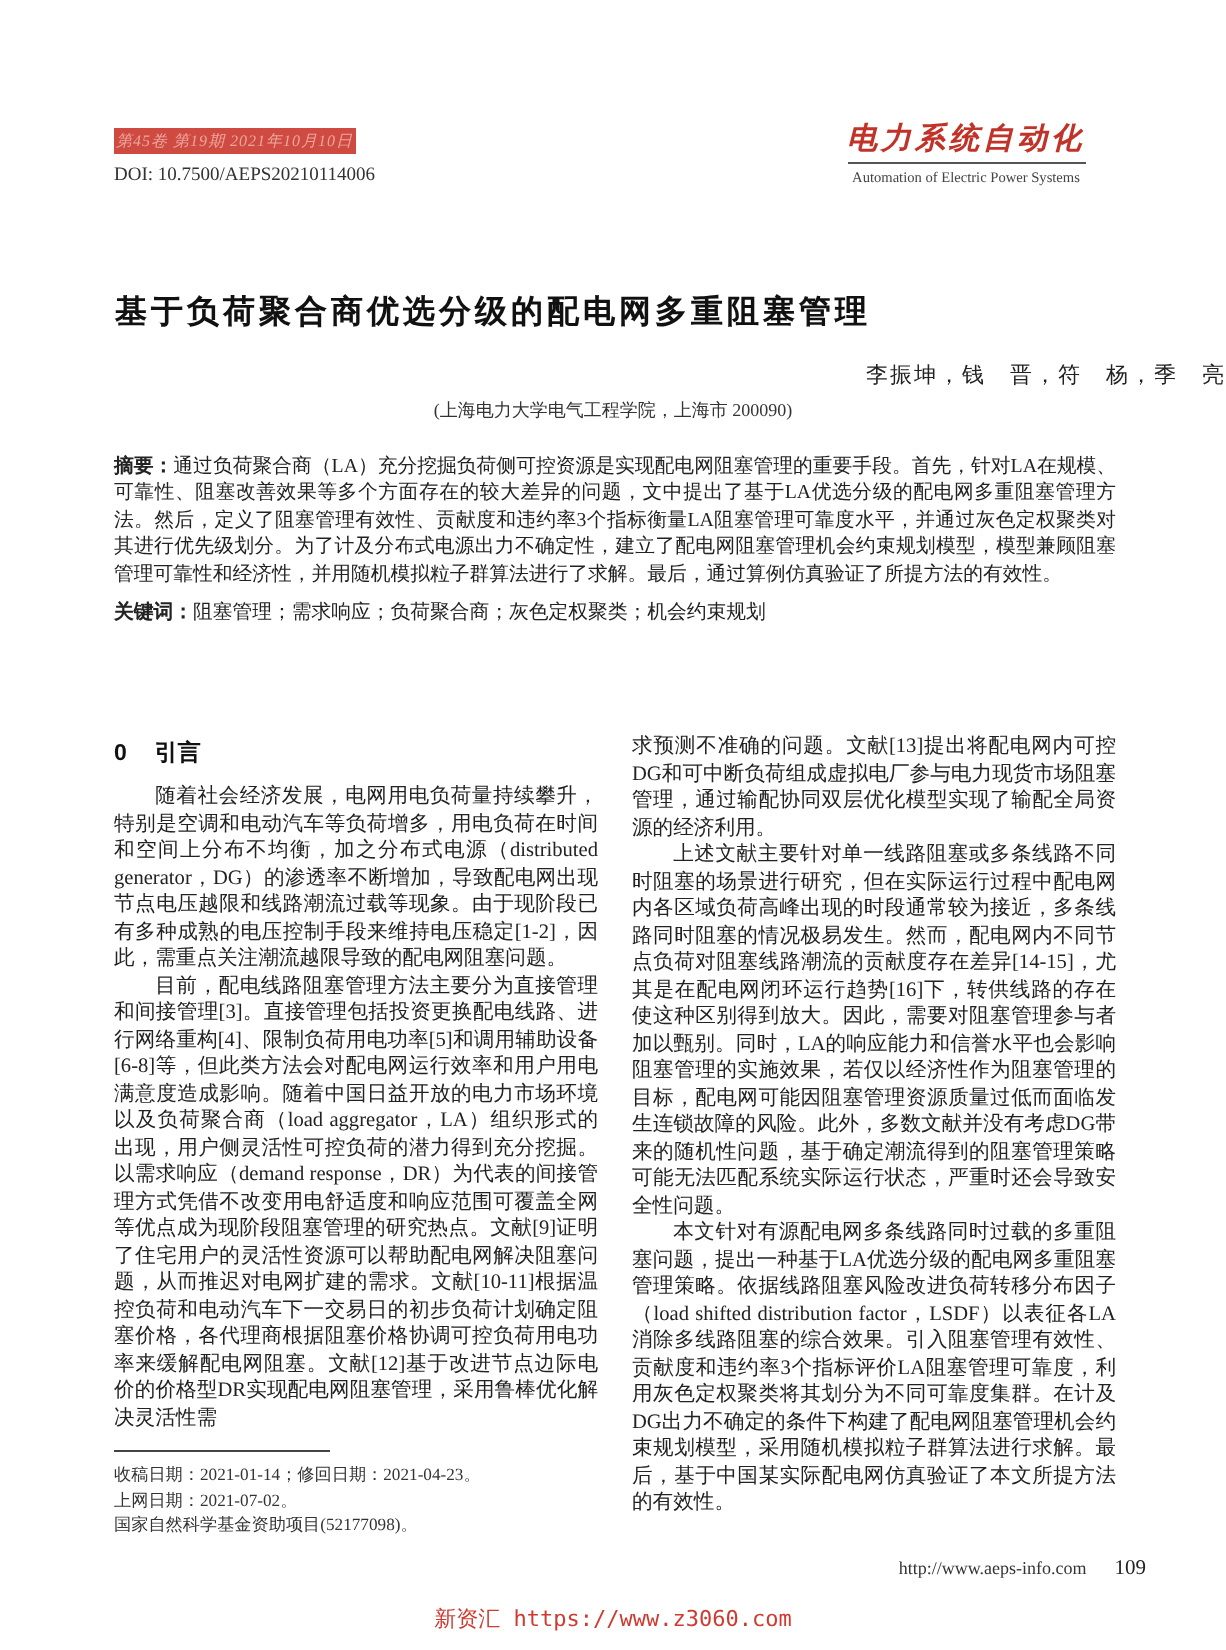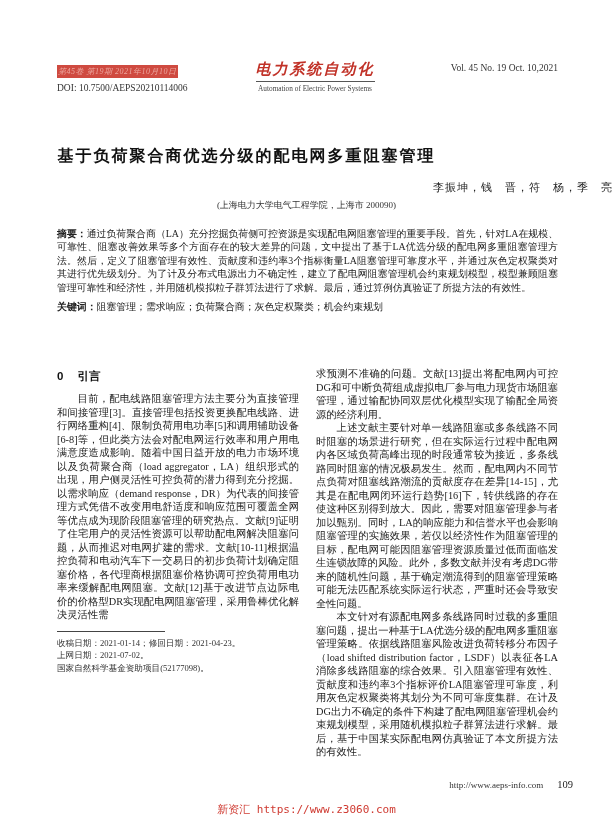--- a/index.html
+++ b/index.html
@@ -186,35 +186,35 @@
 
   <div class="journal-header">
     <div class="header-left">
       <span class="issue-badge">第45卷 第19期 2021年10月10日</span>
       <div class="doi-line">DOI: 10.7500/AEPS20210114006</div>
     </div>
     <div class="header-center">
       <div class="journal-logo">电力系统自动化</div>
       <div class="journal-logo-en">Automation of Electric Power Systems</div>
     </div>
-    <div class="header-right">Vol. 45 No. 19 Oct. 10,2021</div>
   </div>
 
   <div class="article-title">基于负荷聚合商优选分级的配电网多重阻塞管理</div>
   <div class="authors-line">李振坤，钱　晋，符　杨，季　亮</div>
   <div class="affiliation-line">(上海电力大学电气工程学院，上海市 200090)</div>
 
   <div class="abstract-block">
     <p class="abstract-text"><span class="label-bold">摘要：</span><span>通过负荷聚合商（LA）充分挖掘负荷侧可控资源是实现配电网阻塞管理的重要手段。首先，针对LA在规模、可靠性、阻塞改善效果等多个方面存在的较大差异的问题，文中提出了基于LA优选分级的配电网多重阻塞管理方法。然后，定义了阻塞管理有效性、贡献度和违约率3个指标衡量LA阻塞管理可靠度水平，并通过灰色定权聚类对其进行优先级划分。为了计及分布式电源出力不确定性，建立了配电网阻塞管理机会约束规划模型，模型兼顾阻塞管理可靠性和经济性，并用随机模拟粒子群算法进行了求解。最后，通过算例仿真验证了所提方法的有效性。</span></p>
     <p class="keywords-text"><span class="label-bold">关键词：</span><span>阻塞管理；需求响应；负荷聚合商；灰色定权聚类；机会约束规划</span></p>
   </div>
 
   <div class="columns">
     <div class="col">
       <div class="section-heading"><span class="sec-num">0</span><span>引言</span></div>
+      <p class="body-para">随着社会经济发展，电网用电负荷量持续攀升，特别是空调和电动汽车等负荷增多，用电负荷在时间和空间上分布不均衡，加之分布式电源（distributed generator，DG）的渗透率不断增加，导致配电网出现节点电压越限和线路潮流过载等现象。由于现阶段已有多种成熟的电压控制手段来维持电压稳定[1-2]，因此，需重点关注潮流越限导致的配电网阻塞问题。</p>
       <p class="body-para">目前，配电线路阻塞管理方法主要分为直接管理和间接管理[3]。直接管理包括投资更换配电线路、进行网络重构[4]、限制负荷用电功率[5]和调用辅助设备[6-8]等，但此类方法会对配电网运行效率和用户用电满意度造成影响。随着中国日益开放的电力市场环境以及负荷聚合商（load aggregator，LA）组织形式的出现，用户侧灵活性可控负荷的潜力得到充分挖掘。以需求响应（demand response，DR）为代表的间接管理方式凭借不改变用电舒适度和响应范围可覆盖全网等优点成为现阶段阻塞管理的研究热点。文献[9]证明了住宅用户的灵活性资源可以帮助配电网解决阻塞问题，从而推迟对电网扩建的需求。文献[10-11]根据温控负荷和电动汽车下一交易日的初步负荷计划确定阻塞价格，各代理商根据阻塞价格协调可控负荷用电功率来缓解配电网阻塞。文献[12]基于改进节点边际电价的价格型DR实现配电网阻塞管理，采用鲁棒优化解决灵活性需</p>
       <div class="footnote-block">
         <hr class="footnote-rule">
         <p class="footnote-line">收稿日期：2021-01-14；修回日期：2021-04-23。</p>
         <p class="footnote-line">上网日期：2021-07-02。</p>
         <p class="footnote-line">国家自然科学基金资助项目(52177098)。</p>
       </div>
     </div>
     <div class="col">
       <p class="body-para no-indent">求预测不准确的问题。文献[13]提出将配电网内可控DG和可中断负荷组成虚拟电厂参与电力现货市场阻塞管理，通过输配协同双层优化模型实现了输配全局资源的经济利用。</p>

